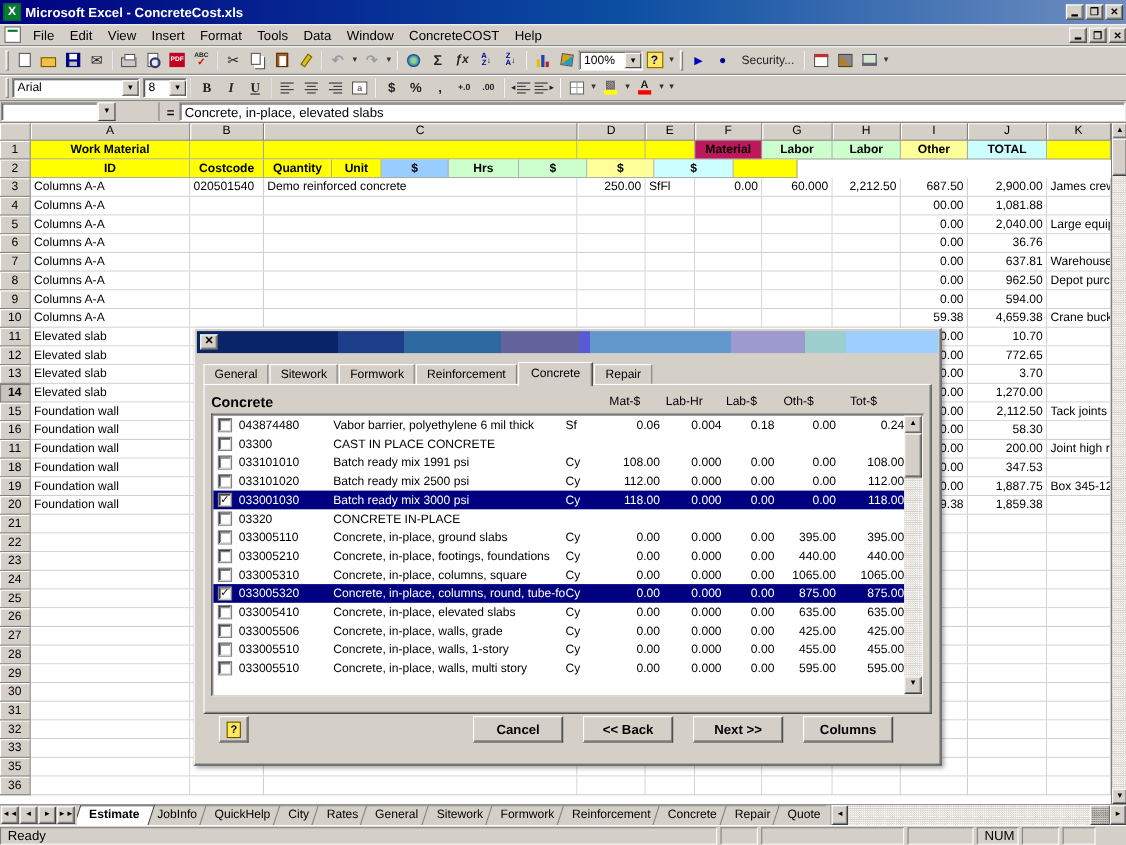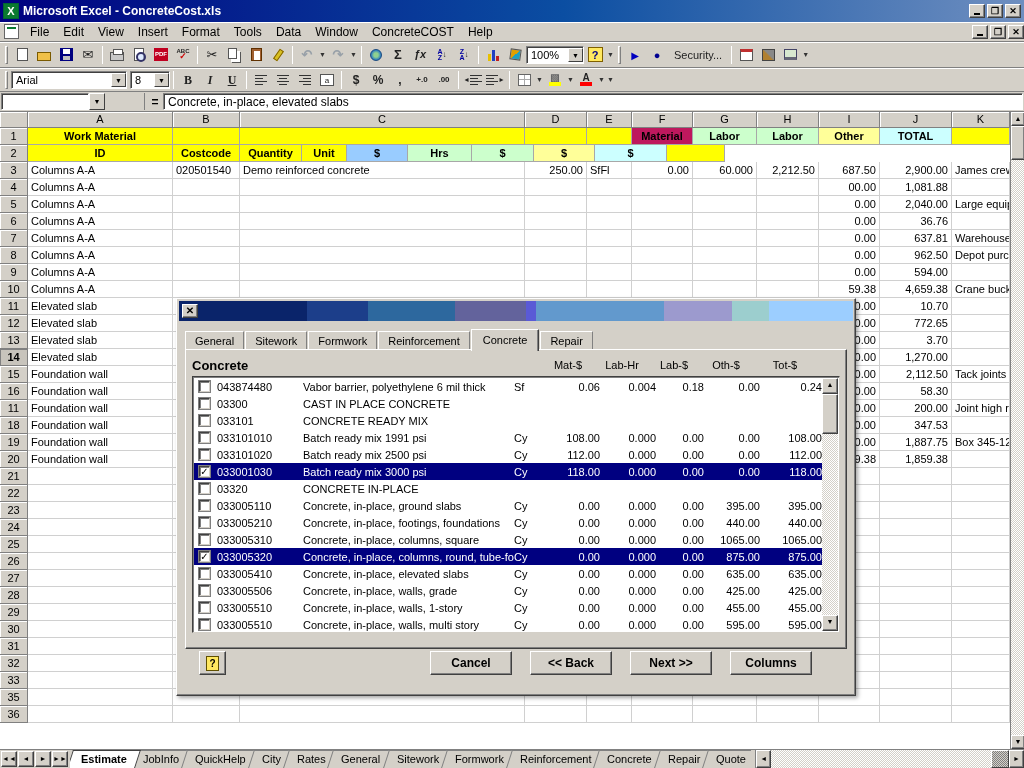--- a/index.html
+++ b/index.html
@@ -961,31 +961,20 @@
                 <span class="ddesc">CAST IN PLACE CONCRETE</span>
                 <span class="dunit"></span>
                 <span class="dnum w-mat"></span>
                 <span class="dnum w-hr"></span>
                 <span class="dnum w-lab"></span>
                 <span class="dnum w-oth"></span>
                 <span class="dnum w-tot"></span>
               </div>
               <div class="dlrow">
                 <span class="dcb"></span>
-                <span class="dcode">033101</span>
-                <span class="ddesc">CONCRETE READY MIX</span>
-                <span class="dunit"></span>
-                <span class="dnum w-mat"></span>
-                <span class="dnum w-hr"></span>
-                <span class="dnum w-lab"></span>
-                <span class="dnum w-oth"></span>
-                <span class="dnum w-tot"></span>
-              </div>
-              <div class="dlrow">
-                <span class="dcb"></span>
                 <span class="dcode">033101010</span>
                 <span class="ddesc">Batch ready mix 1991 psi</span>
                 <span class="dunit">Cy</span>
                 <span class="dnum w-mat">108.00</span>
                 <span class="dnum w-hr">0.000</span>
                 <span class="dnum w-lab">0.00</span>
                 <span class="dnum w-oth">0.00</span>
                 <span class="dnum w-tot">108.00</span>
               </div>
               <div class="dlrow">
@@ -1153,13 +1142,22 @@
       </div>
     <div class="hscroll">
       <div class="hs-arrow">◄</div>
       <div class="htrack">
           <div class="hthumb"></div>
         </div>
       <div class="hs-arrow">►</div>
     </div>
   </div>
 
+  <div class="statusbar">
+    <div class="spanel sp-ready">Ready</div>
+    <div class="spanel sp1"></div>
+    <div class="spanel sp2"></div>
+    <div class="spanel sp3"></div>
+    <div class="spanel sp-num">NUM</div>
+    <div class="spanel sp4"></div>
+    <div class="spanel sp5"></div>
+  </div>
 </div>
 
 </body></html>

